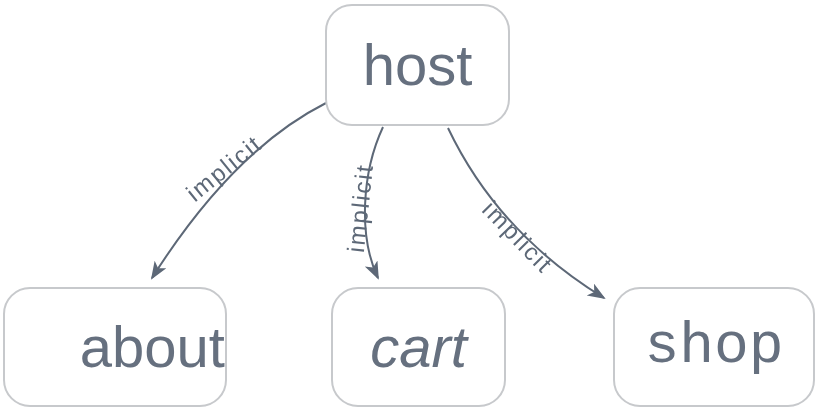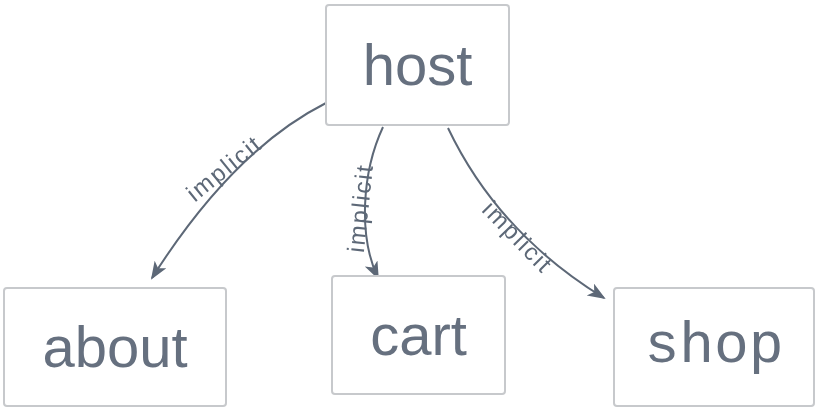--- a/index.html
+++ b/index.html
@@ -29,33 +29,33 @@
     font-size:24px;
     letter-spacing:2px;
     text-anchor:middle;
     dominant-baseline:central;
   }
   .node{
     position:absolute;
     box-sizing:border-box;
     background:var(--background);
     border:2px solid var(--node-border);
-    border-radius:4px;
+    border-radius:27px;
     display:flex;
     align-items:center;
     justify-content:center;
     color:var(--node-text);
     font-size:58px;
     line-height:1;
     cursor:default;
     user-select:none;
   }
   .node-host {left:325px;top:4px;  width:185px;height:122px;}
-  .node-about{left:3px;  top:287px;width:224px;height:120px;}
-  .node-cart {left:331px;top:275px;width:175px;height:120px;}
+  .node-about{left:3px;  top:287px;width:224px;height:120px;justify-content:flex-end;}
+  .node-cart {left:331px;top:287px;width:175px;height:120px;font-style:italic;}
   .node-shop {left:613px;top:287px;width:202px;height:120px;font-family:Liberation Mono, monospace;}
 </style>
 </head>
 <body>
 
 <div class="canvas">
 
   <svg class="edges-layer" width="818" height="412" viewBox="0 0 818 412">
     <defs>
       <marker id="arrow" markerUnits="userSpaceOnUse" markerWidth="22" markerHeight="18" refX="16" refY="7" orient="auto">

